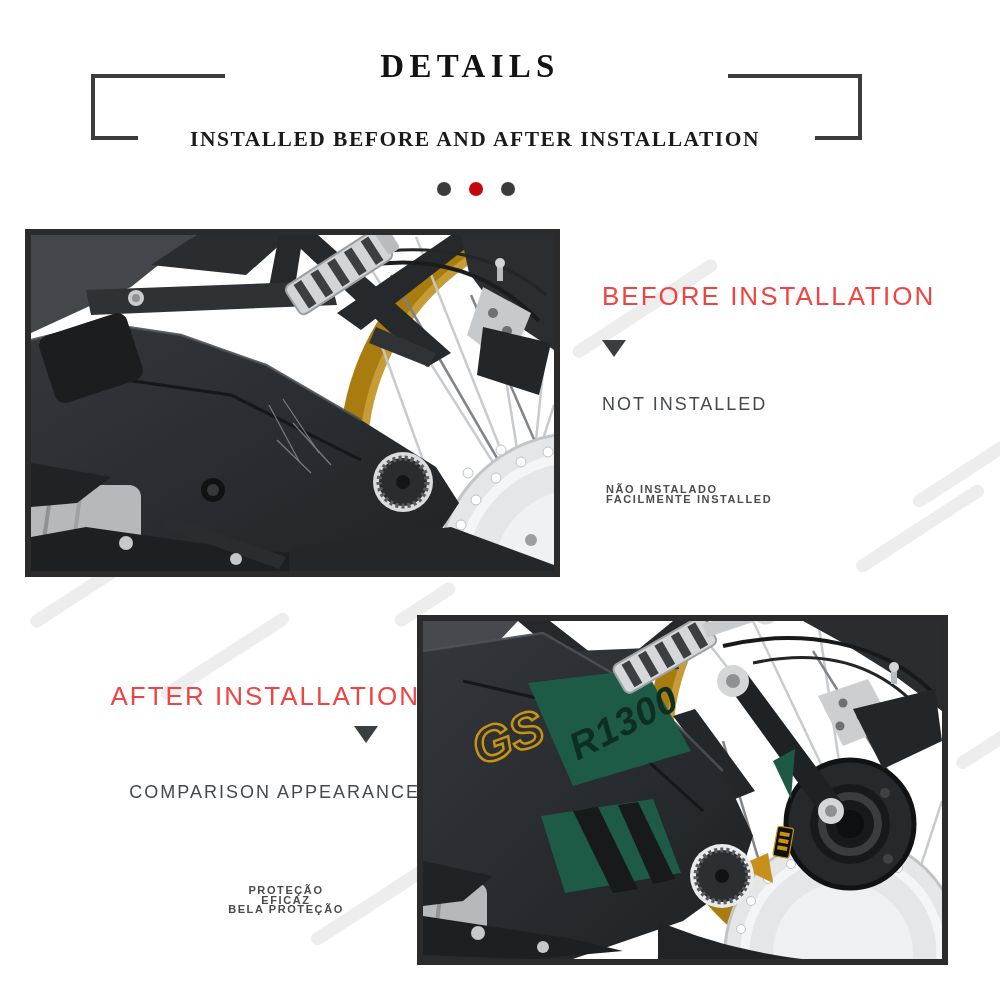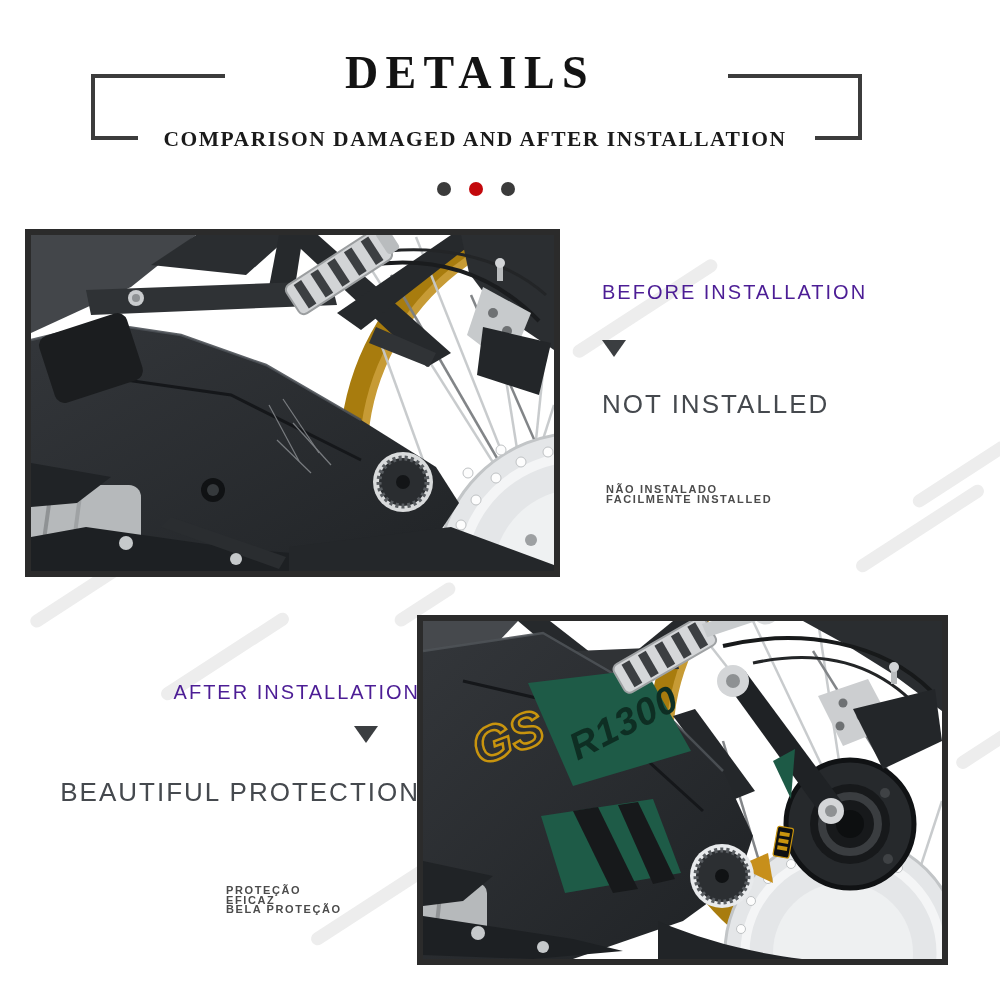--- a/index.html
+++ b/index.html
@@ -1,57 +1,57 @@
 <!DOCTYPE html>
 <html><head>
 <meta charset="utf-8">
 <style>
   html,body{margin:0;padding:0;background:#fff;}
   #canvas{position:relative;width:1000px;height:1000px;background:#fff;overflow:hidden;
           font-family:"Liberation Sans",sans-serif;}
   
   .title{position:absolute;top:50px;left:0;right:60px;text-align:center;z-index:3;
-         font-family:"Liberation Serif",serif;font-weight:bold;font-size:46px;line-height:1;
+         font-family:"Liberation Serif",serif;font-weight:bold;font-size:33px;line-height:1;
          letter-spacing:.16em;color:#131313;}
   .subtitle{position:absolute;top:128px;left:0;right:50px;text-align:center;z-index:3;
          font-family:"Liberation Serif",serif;font-weight:bold;font-size:21.5px;line-height:22px;
          letter-spacing:1.5px;color:#1a1a1a;white-space:nowrap;}
   .bl{position:absolute;background:#3c3c3c;z-index:2;}
   .dots{position:absolute;top:182px;left:0;right:48px;text-align:center;z-index:3;}
   .dot{display:inline-block;width:14px;height:14px;border-radius:50%;margin:0 7px;vertical-align:top;}
   
   .photo{position:absolute;border:6px solid #2b2b2b;background:#fff;box-sizing:border-box;z-index:2;}
   .photo svg{display:block;width:100%;height:100%;}
   #photo-before{left:25px;top:229px;width:535px;height:348px;}
   #photo-after{left:417px;top:615px;width:531px;height:350px;}
   
-  .h-line{position:absolute;font-size:20px;letter-spacing:2px;color:#4c1d95;white-space:nowrap;z-index:3;}
+  .h-line{position:absolute;font-size:26px;letter-spacing:2px;color:#ef4444;white-space:nowrap;z-index:3;}
   .tri{position:absolute;width:0;height:0;border-left:12px solid transparent;border-right:12px solid transparent;
        border-top:17px solid #3b3e41;z-index:3;}
-  .big-lines{position:absolute;font-size:26px;letter-spacing:2px;color:#45494e;line-height:33px;white-space:nowrap;z-index:3;}
+  .big-lines{position:absolute;font-size:18px;letter-spacing:2px;color:#45494e;line-height:33px;white-space:nowrap;z-index:3;}
   .note{position:absolute;font-size:11px;font-weight:bold;letter-spacing:1.6px;color:#4b4b4b;line-height:9.5px;z-index:3;}
   .ra{text-align:right;padding-left:42px;}
   
   .wm{position:absolute;height:13px;border-radius:7px;background:#ededed;z-index:1;transform:rotate(-33deg);}
 </style>
 </head>
 <body>
 
 <div id="canvas">
 
   <div class="title">DETAILS</div>
 
   <div class="bl" style="left:91px;top:74px;width:134px;height:4px;"></div>
   <div class="bl" style="left:91px;top:74px;width:4px;height:66px;"></div>
   <div class="bl" style="left:91px;top:136px;width:47px;height:4px;"></div>
   <div class="bl" style="left:728px;top:74px;width:134px;height:4px;"></div>
   <div class="bl" style="left:858px;top:74px;width:4px;height:66px;"></div>
   <div class="bl" style="left:815px;top:136px;width:47px;height:4px;"></div>
 
-  <div class="subtitle">COMPARISON DAMAGED AND AFTER INSTALLATION</div>
+  <div class="subtitle">INSTALLED BEFORE AND AFTER INSTALLATION</div>
 
   <div class="dots">
     <span class="dot" style="background: rgb(59, 59, 59);"></span>
     <span class="dot" style="background: rgb(195, 8, 12);"></span>
     <span class="dot" style="background: rgb(59, 59, 59);"></span>
   </div>
 
   <div class="wm" style="left:560px;top:302px;width:170px;"></div>
   <div class="wm" style="left:20px;top:580px;width:140px;"></div>
   <div class="wm" style="left:150px;top:650px;width:150px;"></div>
@@ -184,23 +184,23 @@
     <div>NOT INSTALLED</div>
   </div>
   <div class="note" style="left:606px;top:485px;">
     <div>NÃO INSTALADO</div>
     <div>FACILMENTE INSTALLED</div>
   </div>
 
   <div class="h-line ra" style="left:0px;top:681px;width:378px;">AFTER INSTALLATION</div>
   <div class="tri" style="left:354px;top:726px;"></div>
   <div class="big-lines ra" style="left:0px;top:776px;width:378px;">
-    <div>BEAUTIFUL PROTECTION</div>
-  </div>
-  <div class="note" style="left:226px;top:886px;width:120px;">
+    <div>COMPARISON APPEARANCE</div>
+  </div>
+  <div class="note" style="left:226px;top:886px;width:120px;text-align:center;">
     <div>PROTEÇÃO EFICAZ</div>
     <div>BELA PROTEÇÃO</div>
   </div>
 
   <div class="photo" id="photo-after">
     <svg viewBox="0 0 519 338" preserveAspectRatio="none">
       <defs>
         <linearGradient id="aArm" x1="0" y1="0" x2="1" y2="1">
           <stop offset="0" stop-color="#33363a"></stop>
             <stop offset="1" stop-color="#1f2225"></stop>

